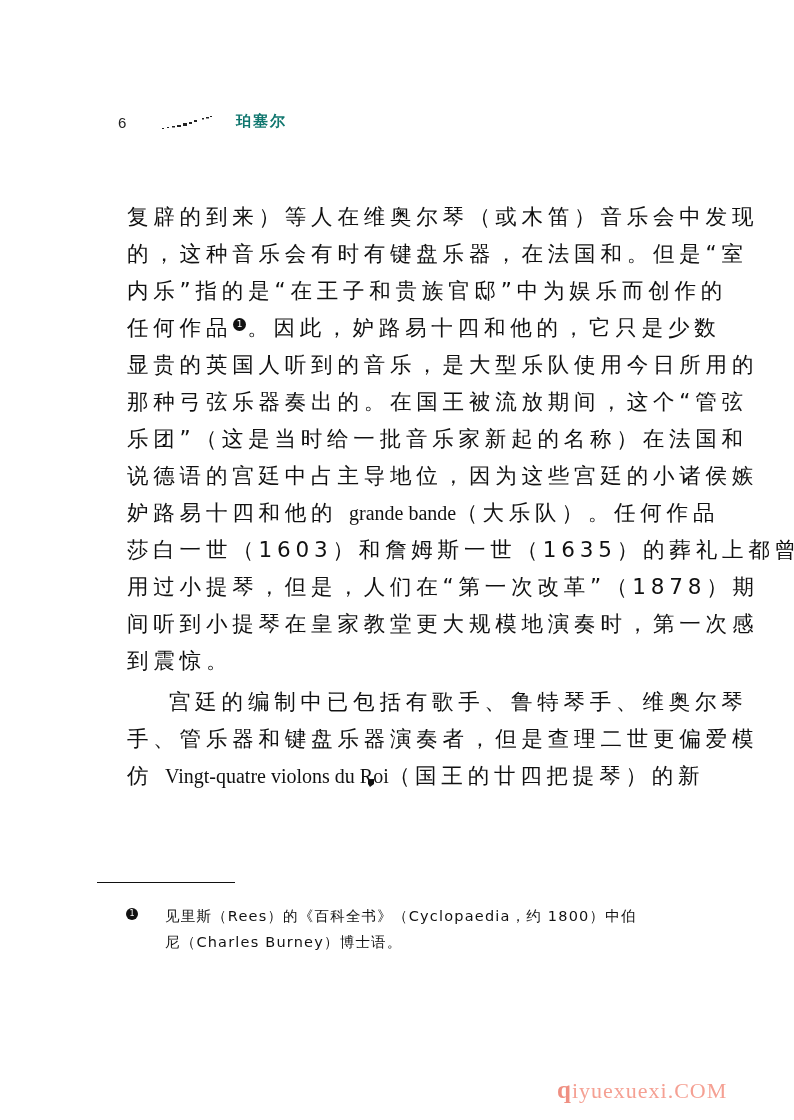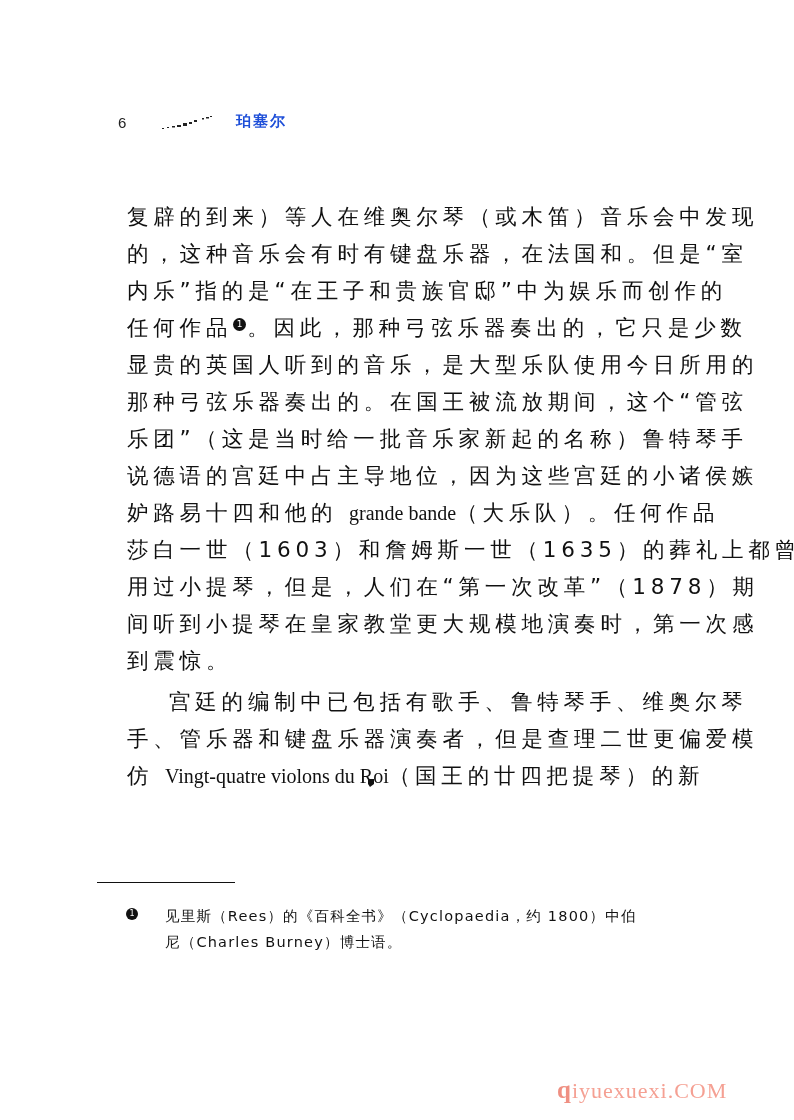--- a/index.html
+++ b/index.html
@@ -38,21 +38,21 @@
       height: 14px;
     }
     .running-title {
       position: absolute;
       left: 118px;
       top: 0px;
       font-family: "DejaVu Sans", sans-serif;
       font-weight: bold;
       font-size: 15px;
       letter-spacing: 2px;
-      color: #1d4ed8;
+      color: #0f766e;
     }
     .body-text {
       position: absolute;
       left: 120px;
       top: 198px;
       width: 540px;
       margin-left: 7px;
     }
     .line {
       height: 37px;
@@ -166,24 +166,24 @@
       <rect x="48" y="0" width="2" height="1"></rect>
     </g>
   </svg>
   <span class="running-title">珀塞尔</span>
 </div>
 
 <div class="body-text">
   <div class="line">复辟的到来）等人在维奥尔琴（或木笛）音乐会中发现</div>
   <div class="line">的，这种音乐会有时有键盘乐器，在法国和。但是“室</div>
   <div class="line">内乐”指的是“在王子和贵族官邸”中为娱乐而创作的</div>
-  <div class="line"><span>任何作品</span><span class="fn-ref">1</span><span>。因此，那种弓弦乐器奏出的，它只是少数</span></div>
+  <div class="line"><span>任何作品</span><span class="fn-ref">1</span><span>。因此，妒路易十四和他的，它只是少数</span></div>
   <div class="line">显贵的英国人听到的音乐，是大型乐队使用今日所用的</div>
   <div class="line">那种弓弦乐器奏出的。在国王被流放期间，这个“管弦</div>
-  <div class="line">乐团”（这是当时给一批音乐家新起的名称）鲁特琴手</div>
+  <div class="line">乐团”（这是当时给一批音乐家新起的名称）在法国和</div>
   <div class="line">说德语的宫廷中占主导地位，因为这些宫廷的小诸侯嫉</div>
   <div class="line"><span>妒路易十四和他的</span> <span class="latin">grande bande</span><span>（大乐队）。任何作品</span></div>
   <div class="line">莎白一世（1603）和詹姆斯一世（1635）的葬礼上都曾</div>
   <div class="line">用过小提琴，但是，人们在“第一次改革”（1878）期</div>
   <div class="line">间听到小提琴在皇家教堂更大规模地演奏时，第一次感</div>
   <div class="line">到震惊。</div>
   <div class="line indent para-gap">宫廷的编制中已包括有歌手、鲁特琴手、维奥尔琴</div>
   <div class="line">手、管乐器和键盘乐器演奏者，但是查理二世更偏爱模</div>
   <div class="line"><span>仿</span> <span class="latin">Vingt-quatre violons du Roi</span><span>（国王的廿四把提琴）的新</span></div>
 </div>

